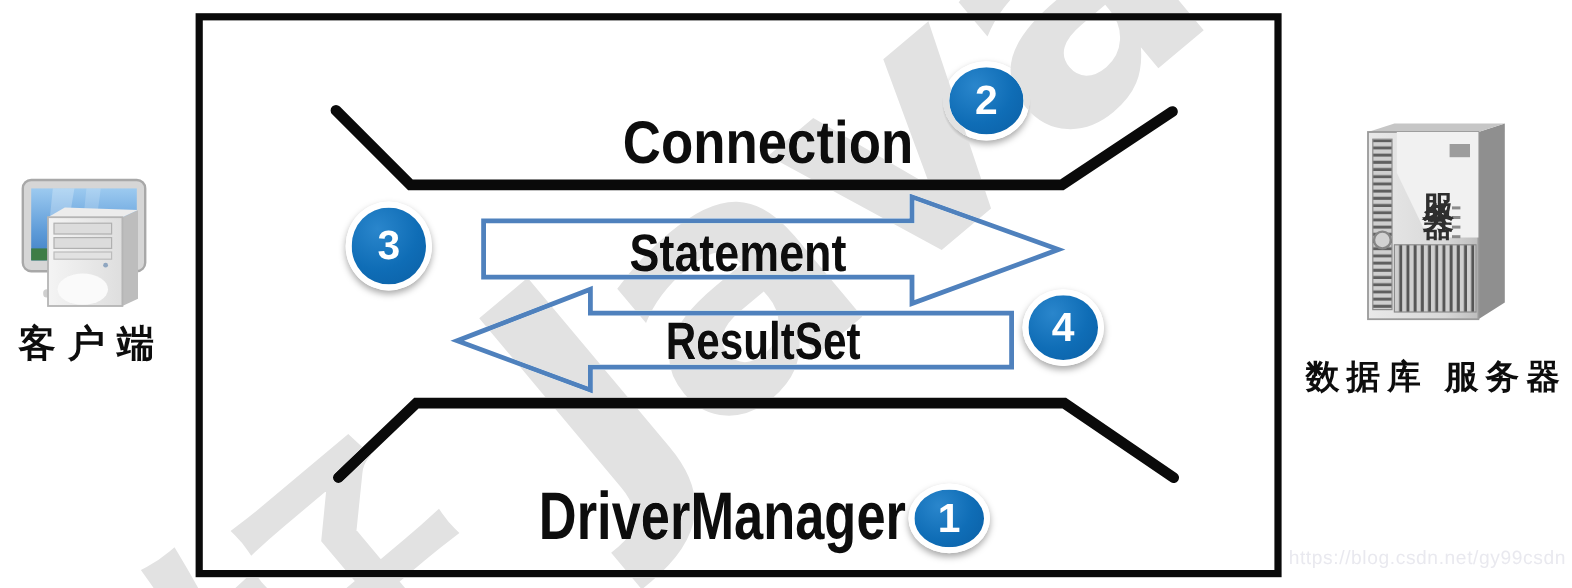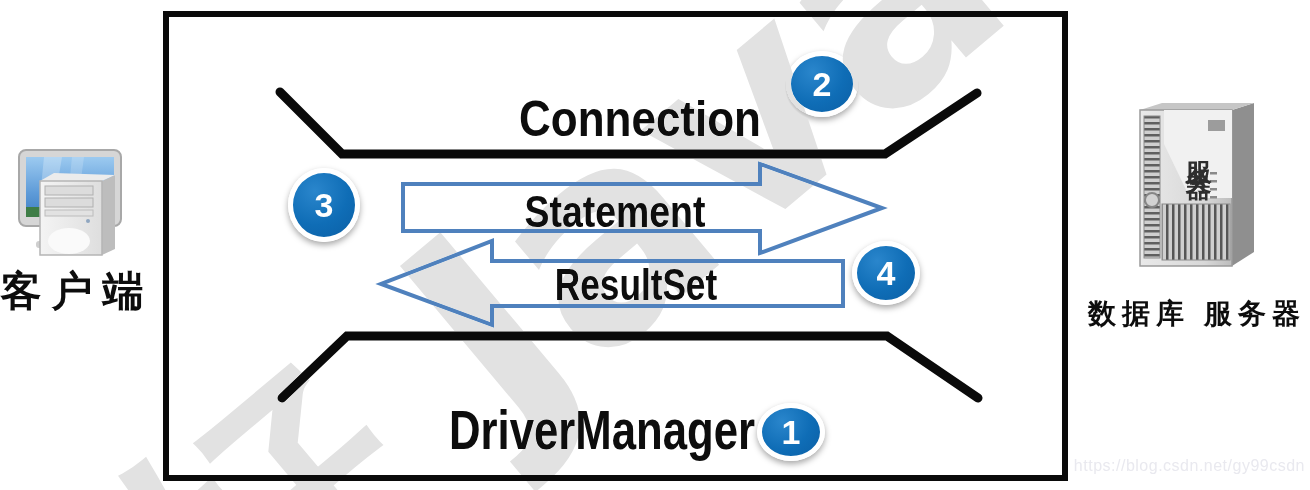--- a/index.html
+++ b/index.html
@@ -18,21 +18,21 @@
   .flow-arrow{fill:#ffffff;stroke:#4f81bd;stroke-width:4;stroke-linejoin:miter;}
   
   .lbl{
     position:absolute;z-index:20;color:#0d0d0d;font-weight:bold;white-space:nowrap;
     line-height:1;
   }
   .lbl-connection{left:640px;top:94px;font-size:50px;transform:translateX(-50%) scaleX(.88);}
   .lbl-statement{left:615px;top:190px;font-size:44px;transform:translateX(-50%) scaleX(.85);}
   .lbl-resultset{left:636px;top:263px;font-size:44px;transform:translateX(-50%) scaleX(.80);}
   .lbl-drivermanager{left:602px;top:402px;font-size:56px;transform:translateX(-50%) scaleX(.78);}
-  .lbl-client{left:72px;top:271px;font-size:41px;letter-spacing:10px;transform:translateX(-50%);margin-left:5px;text-align:right;}
+  .lbl-client{left:72px;top:271px;font-size:31px;letter-spacing:10px;transform:translateX(-50%);margin-left:5px;text-align:right;}
   .lbl-server{left:1194px;top:300px;font-size:28px;letter-spacing:6px;transform:translateX(-50%);margin-left:3px;}
   
   .badge{
     position:absolute;z-index:30;border-radius:50%;
     background:radial-gradient(circle at 35% 28%, #2a86cc 0%, #0f6db6 55%, #0b5fa5 100%);
     border:5px solid #ffffff;
     box-shadow:0 3px 6px rgba(0,0,0,.35);
     display:flex;align-items:center;justify-content:center;
     color:#fff;font-weight:bold;font-size:34px;line-height:1;
   }

